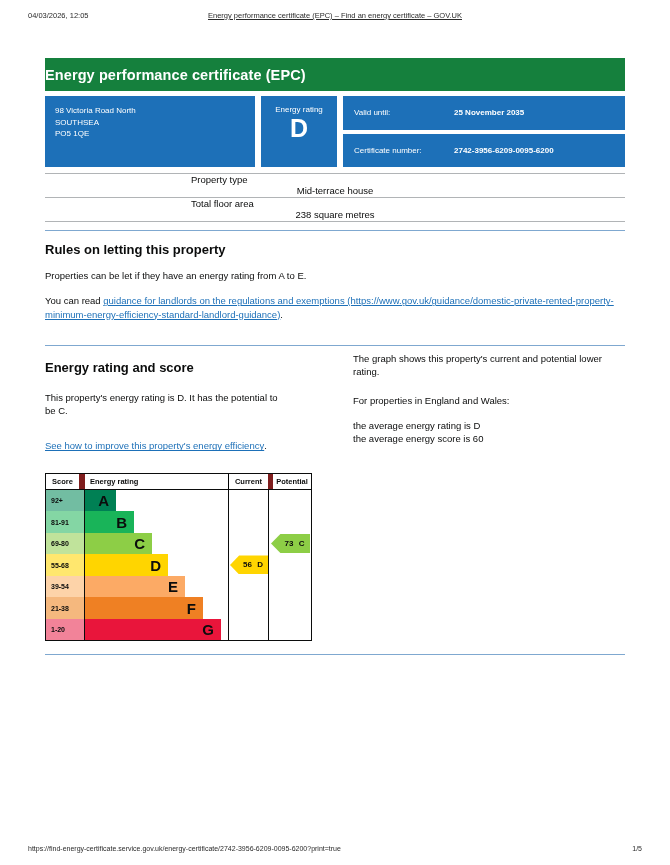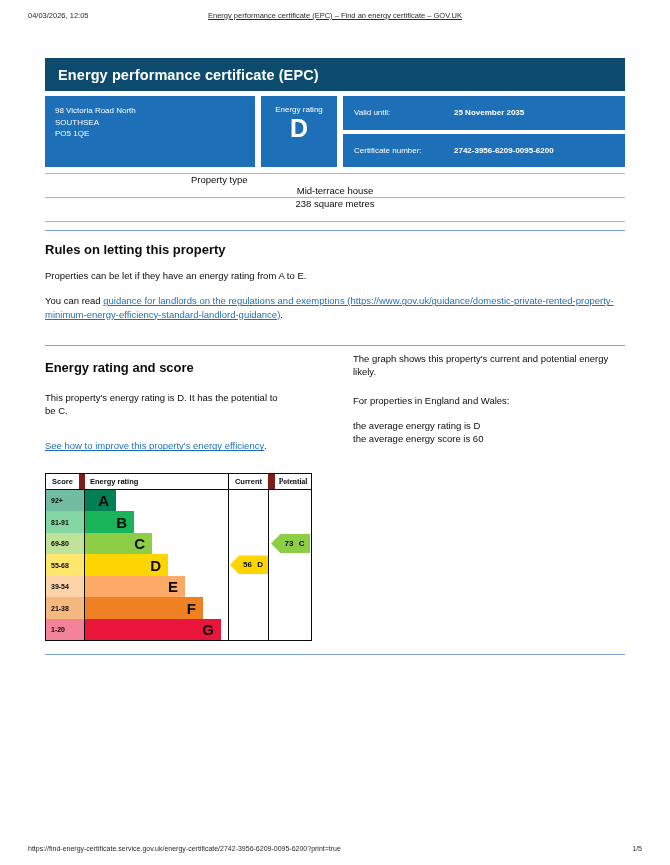--- a/index.html
+++ b/index.html
@@ -11,22 +11,22 @@
   .print-header{position:absolute;top:11px;left:0;width:670px;font-size:7.5px;color:#2a2a2a;text-decoration:underline;}
   .ph-datetime{position:absolute;left:28px;top:0;}
   .ph-title{width:100%;text-align:center;}
   .print-footer{position:absolute;bottom:13px;left:0;width:670px;font-size:7px;color:#2a2a2a;}
   .pf-url{position:absolute;left:28px;bottom:0;}
   .pf-page{position:absolute;right:28px;bottom:0;}
 
   
   .content{position:absolute;left:45px;top:58px;width:580px;}
 
-  .black-banner{background:#0c4a6e;color:#fff;height:33px;display:flex;align-items:center;
-    padding-left:13px;box-sizing:border-box;font-size:14.5px;font-weight:bold;letter-spacing:.1px;}
+  .black-banner{background:#15803d;color:#fff;height:33px;display:flex;align-items:center;
+    padding-left:0;box-sizing:border-box;font-size:14.5px;font-weight:bold;letter-spacing:.1px;}
 
   .blue-banner{margin-top:5px;display:flex;gap:6px;height:71px;}
   .blue-bg{background:#1d70b8;color:#fff;}
   .addr-box{width:210px;padding:9px 8px 0 10px;font-size:8px;line-height:1.45;box-sizing:border-box;}
   .rating-box{width:76px;text-align:center;font-size:8px;padding-top:9px;box-sizing:border-box;}
   .rating-box .big{font-size:25px;font-weight:bold;line-height:1.1;margin-top:1px;}
   .validity-box{flex:1;display:flex;flex-direction:column;gap:4px;}
   .validity-row{flex:1;display:flex;align-items:center;font-size:8px;}
   .validity-row .lbl{width:100px;padding-left:11px;flex-shrink:0;}
   .validity-row .val{font-weight:bold;}
@@ -56,21 +56,21 @@
   .col-right .p3{margin-top:16px;}
   .col-right .avg{margin-top:12px;line-height:1.35;}
 
   
   .epc-chart{position:relative;width:267px;margin-top:20px;font-weight:bold;}
   .chart-header{display:flex;height:17px;border:1px solid #0b0c0c;box-sizing:border-box;font-size:7.5px;align-items:stretch;}
   .ch-cell{display:flex;align-items:center;}
   .ch-score{width:39px;justify-content:center;border-right:6px solid #7f1d1d;box-sizing:border-box;}
   .ch-rating{flex:1;padding-left:5px;}
   .ch-current{width:40px;border-left:1px solid #000000;justify-content:center;box-sizing:border-box;}
-  .ch-potential{width:43px;border-left:7px solid #7f1d1d;justify-content:center;box-sizing:border-box;font-family:Liberation Serif, serif;}
+  .ch-potential{width:43px;border-left:5px solid #7f1d1d;justify-content:center;box-sizing:border-box;}
 
   .chart-body{border-left:1px solid #0b0c0c;border-right:1px solid #0b0c0c;border-bottom:1px solid #0b0c0c;box-sizing:border-box;}
   .band-row{display:flex;height:21.5px;}
   .score-cell{width:39px;border-right:1px solid #0b0c0c;font-size:7px;display:flex;align-items:center;
     padding-left:5px;box-sizing:border-box;}
   .rating-cell{width:143px;position:relative;}
   .band-bar{height:100%;display:flex;align-items:center;justify-content:flex-end;
     padding-right:7px;font-size:15px;box-sizing:border-box;}
   .current-cell{width:40px;border-left:1px solid #0b0c0c;box-sizing:border-box;background:#fff;}
   .potential-cell{width:43px;border-left:1px solid #0b0c0c;box-sizing:border-box;background:#fff;}
@@ -116,20 +116,21 @@
       </div>
     </div>
   </div>
 
   <div class="prop-table">
     <div class="prop-row">
       <span class="plabel">Property type</span>
       <span>Mid-terrace house</span>
     </div>
     <div class="prop-row">
+      <span class="plabel">Total floor area</span>
       <span>238 square metres</span>
     </div>
   </div>
 
   <hr class="divider">
 
   <h2 class="rules-h2">Rules on letting this property</h2>
   <p>Properties can be let if they have an energy rating from A to E.</p>
   <p><span>You can read </span><a href="#">guidance for landlords on the regulations and exemptions (https://www.gov.uk/guidance/domestic-private-rented-property-minimum-energy-efficiency-standard-landlord-guidance)</a><span>.</span></p>
 
@@ -223,21 +224,21 @@
         <div class="rating-arrow" id="current-arrow" style="background: rgb(255, 213, 0); top: 82.7px;">
             <span>56 D</span>
           </div>
         <div class="rating-arrow" id="potential-arrow" style="background: rgb(141, 206, 70); top: 61.2px;">
             <span>73 C</span>
           </div>
       </div>
     </div>
 
     <div class="col-right">
-      <p class="p1">The graph shows this property's current and potential energy likely.</p>
+      <p class="p1">The graph shows this property's current and potential lower rating.</p>
       <p class="p3">For properties in England and Wales:</p>
       <p class="avg"><span>the average energy rating is D</span><br><span>the average energy score is 60</span></p>
     </div>
   </div>
 
   <hr class="divider cols-end">
 </div>
 
 <div class="print-footer">
   <span class="pf-url">https://find-energy-certificate.service.gov.uk/energy-certificate/2742-3956-6209-0095-6200?print=true</span>

